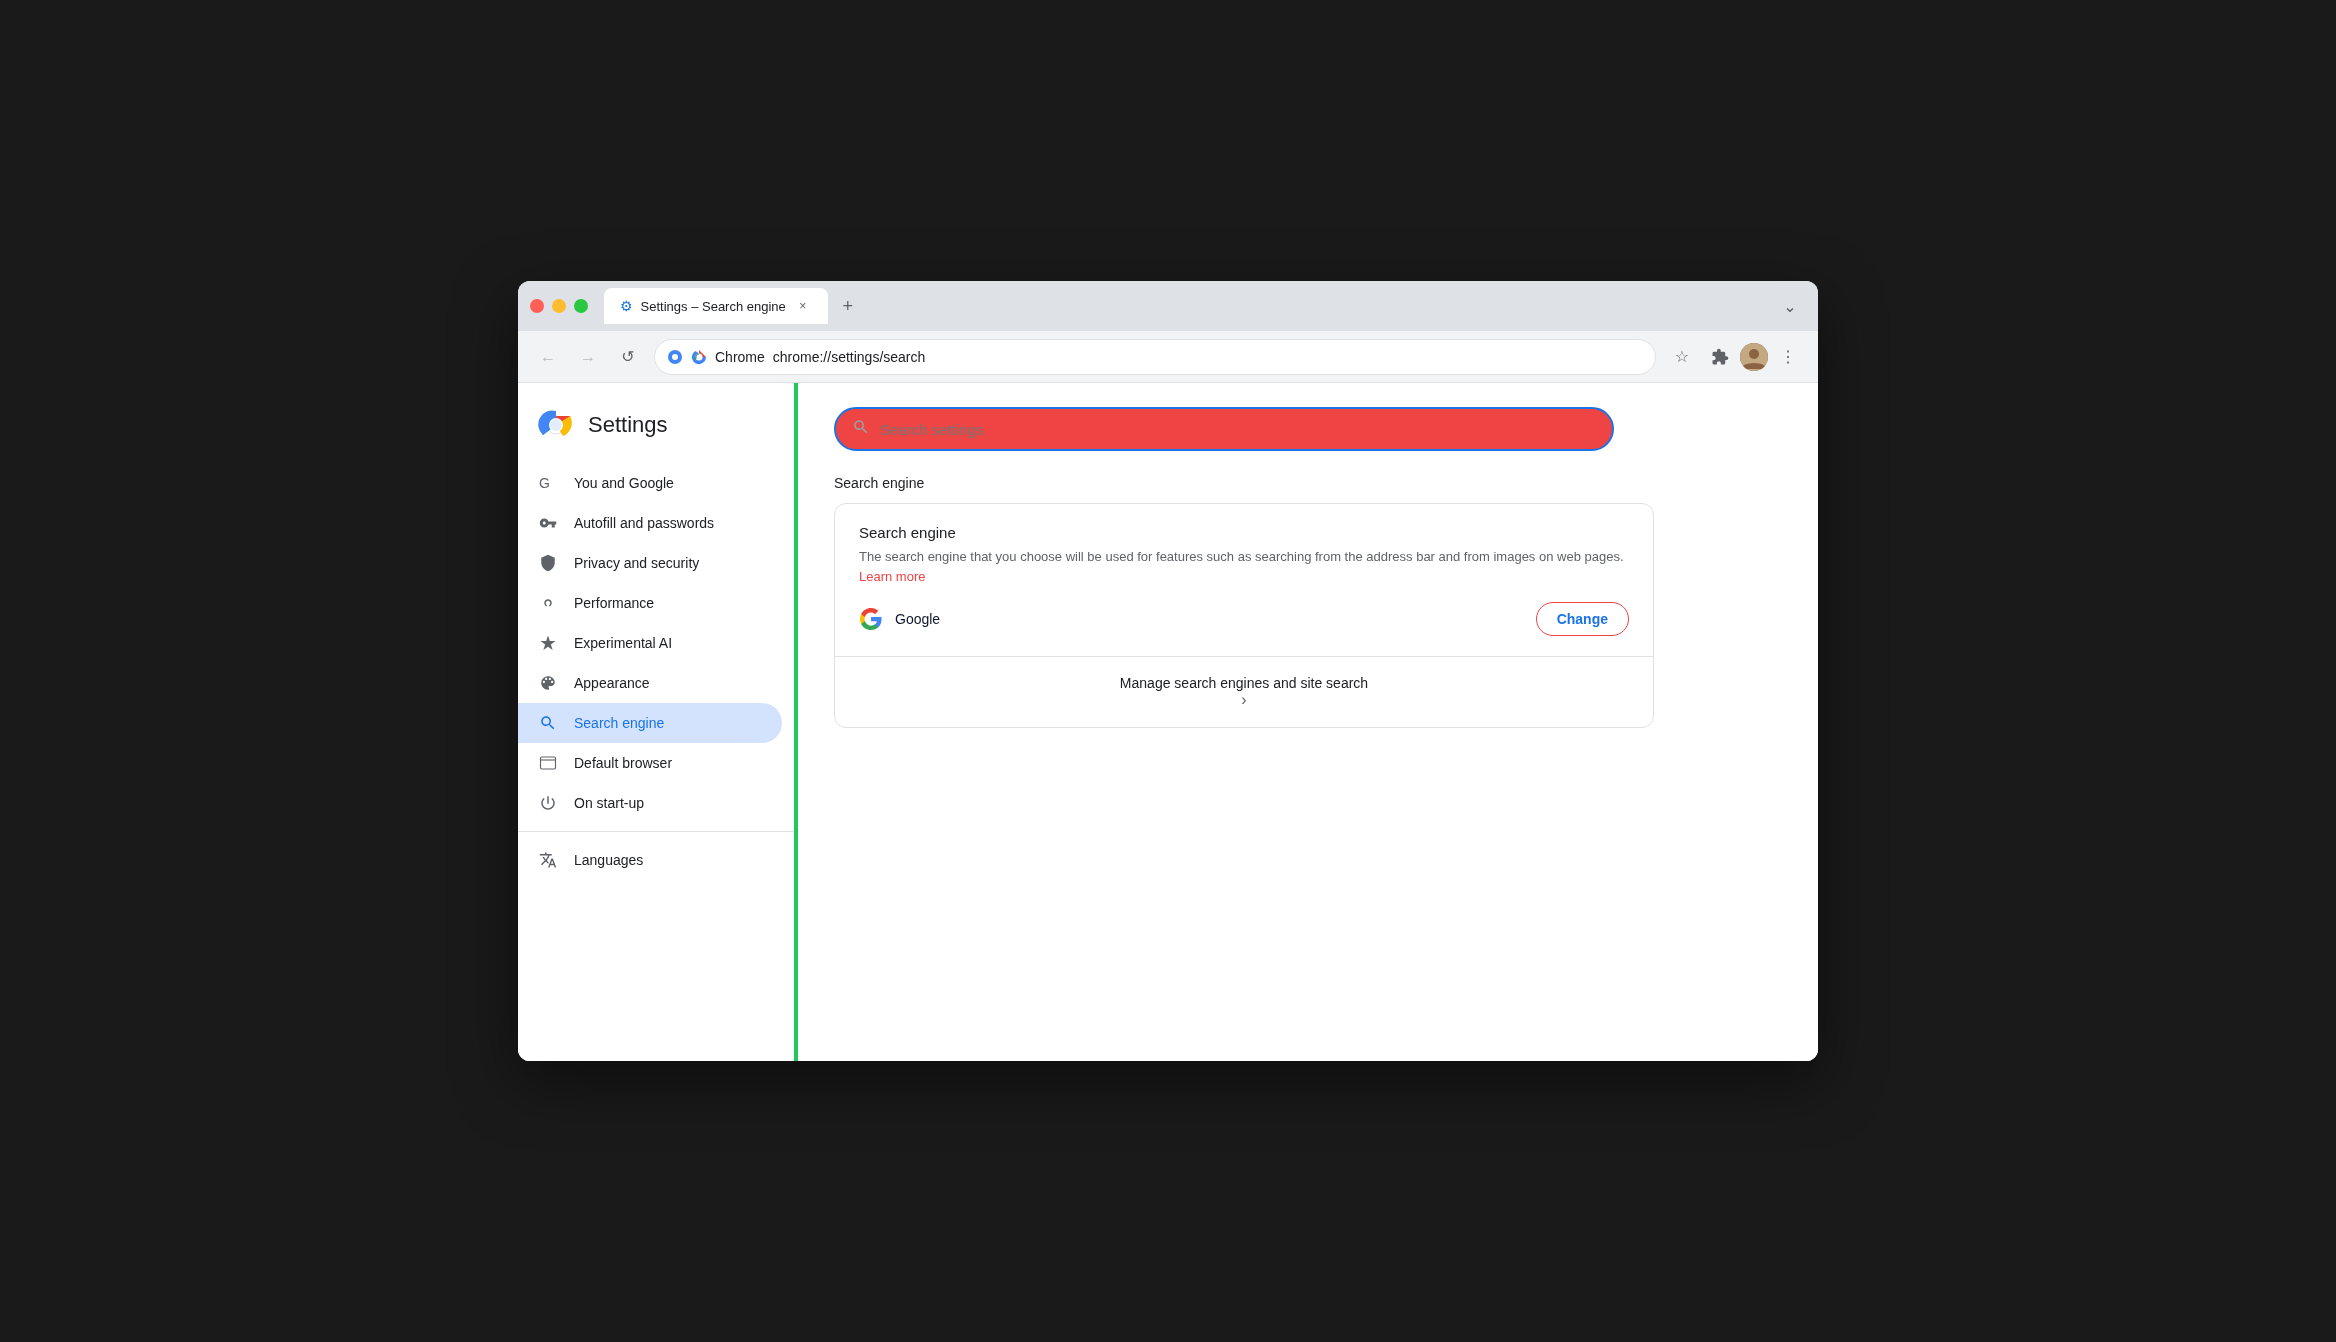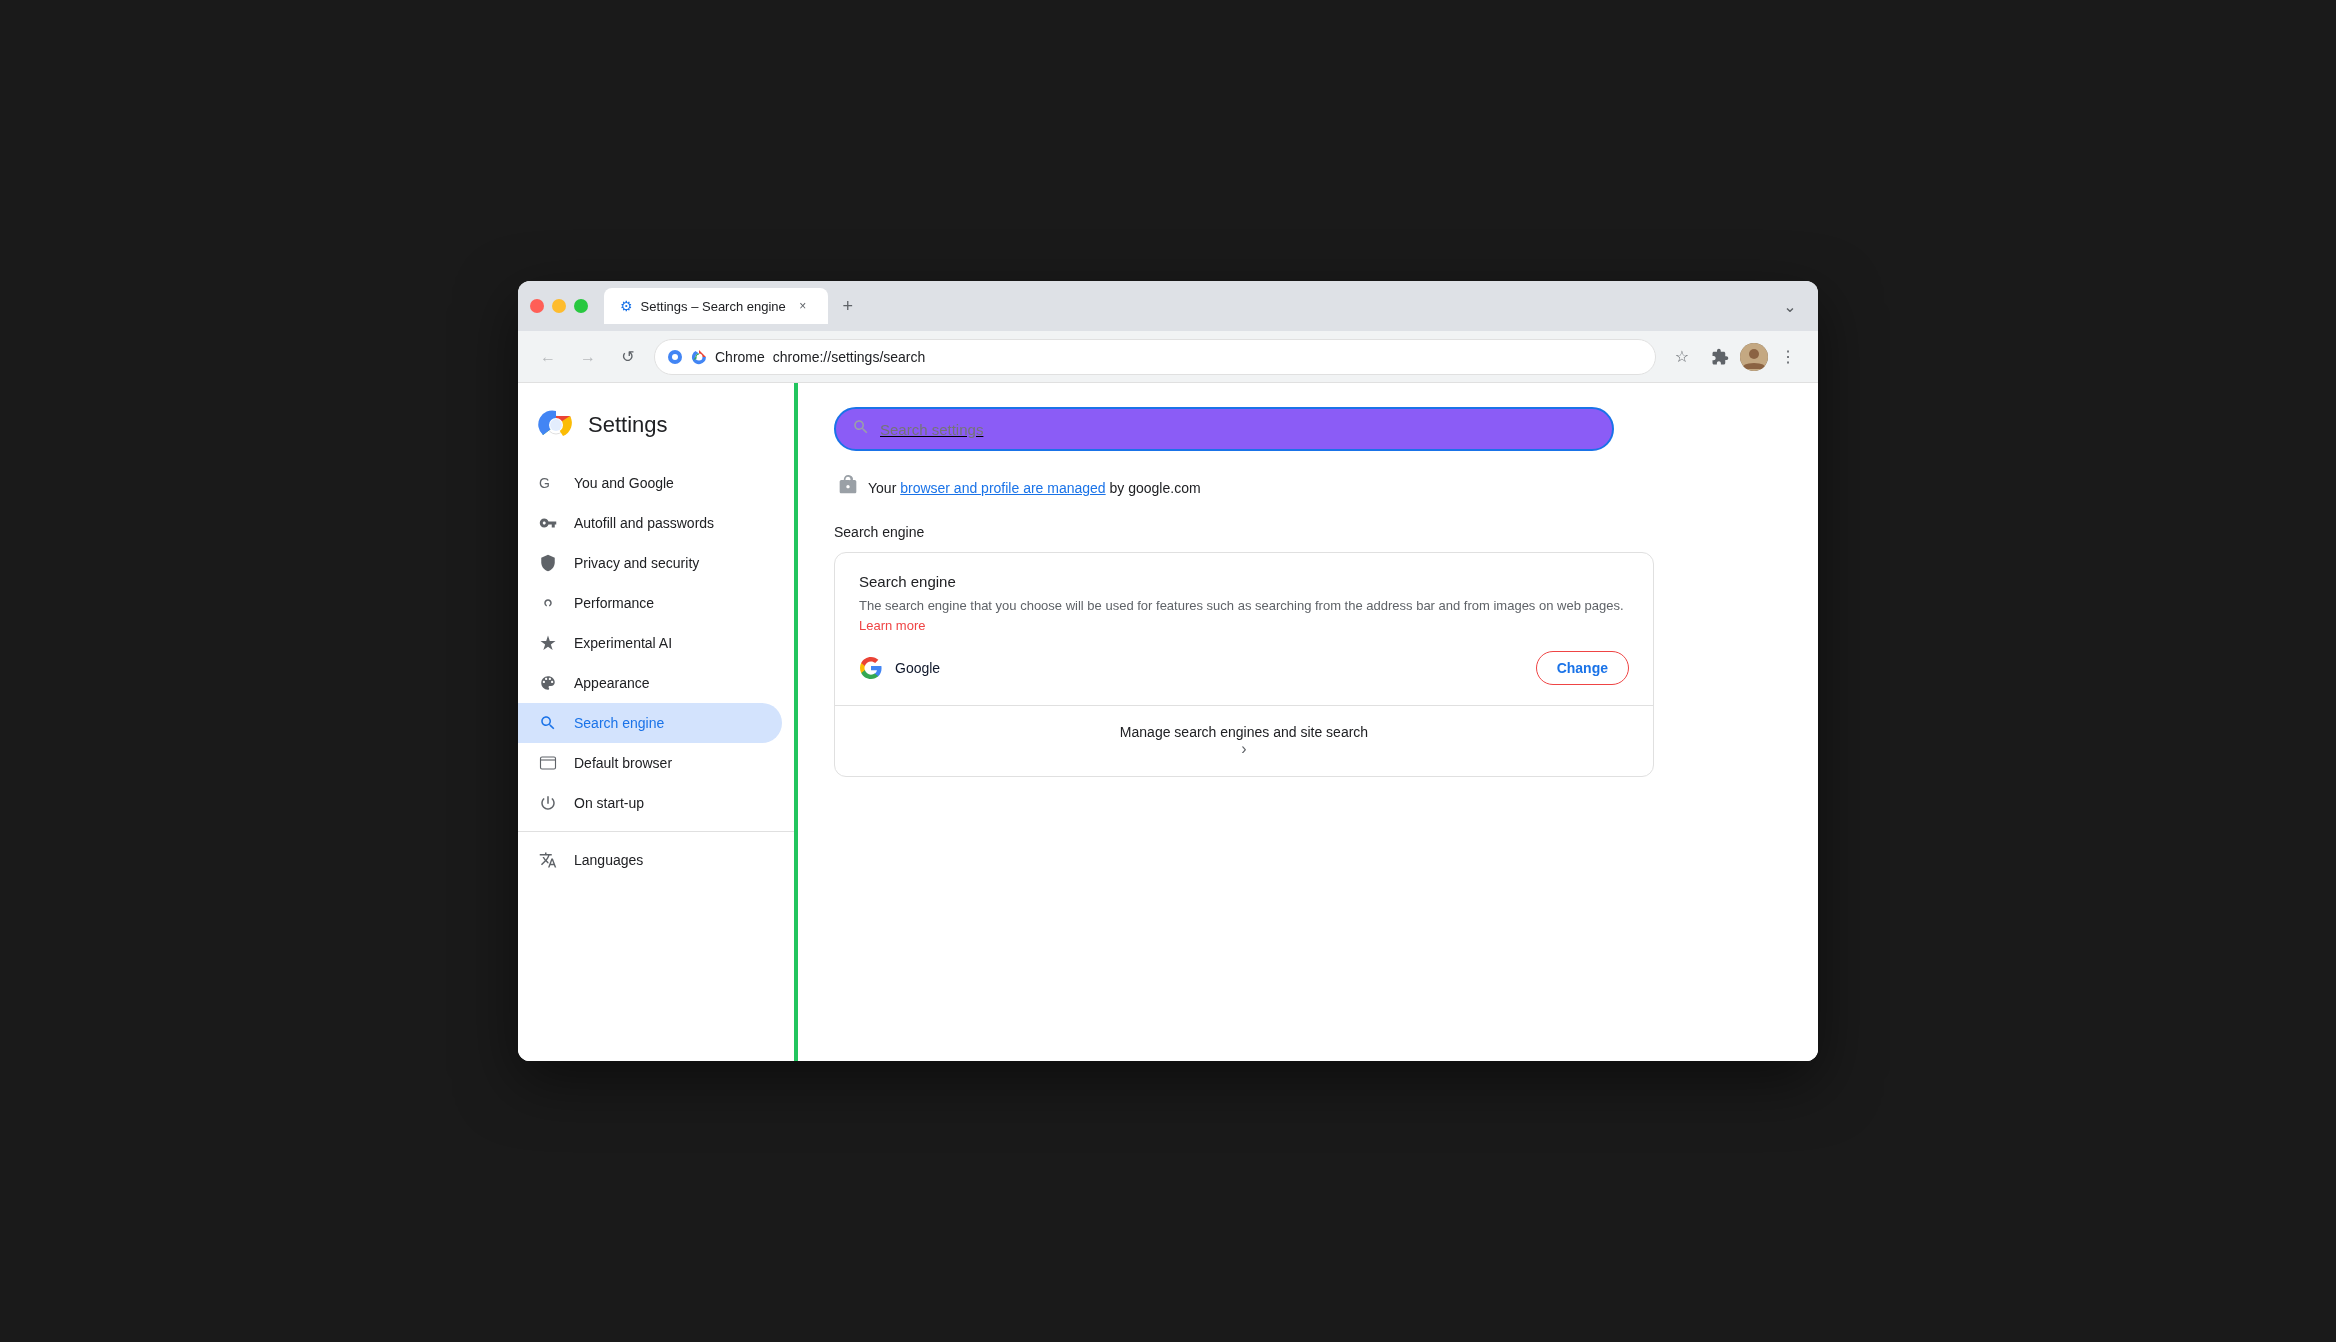--- a/index.html
+++ b/index.html
@@ -271,22 +271,21 @@
     .search-bar {
       width: 100%;
       max-width: 780px;
       height: 44px;
       border-radius: 24px;
       border: 2px solid #1a73e8;
       display: flex;
       align-items: center;
       padding: 0 16px;
       gap: 10px;
-      background: #8b5cf6;
-      text-decoration: underline;
+      background: #ef4444;
     }
 
     .search-icon {
       color: #5f6368;
       font-size: 18px;
       flex-shrink: 0;
     }
 
     .search-input-el {
       flex: 1;
@@ -600,34 +599,20 @@
         <div class="search-bar">
           <span class="search-icon">
             <svg width="18" height="18" viewBox="0 0 24 24">
                 <path d="M15.5 14h-.79l-.28-.27C15.41 12.59 16 11.11 16 9.5 16 5.91 13.09 3 9.5 3S3 5.91 3 9.5 5.91 16 9.5 16c1.61 0 3.09-.59 4.23-1.57l.27.28v.79l5 4.99L20.49 19l-4.99-5zm-6 0C7.01 14 5 11.99 5 9.5S7.01 5 9.5 5 14 7.01 14 9.5 11.99 14 9.5 14z" fill="#9aa0a6"></path>
               </svg>
           </span>
           <input class="search-input-el" type="text" placeholder="Search settings" style="">
         </div>
       </div>
 
-      <div class="managed-banner">
-        <span class="managed-icon">
-          <svg width="20" height="20" viewBox="0 0 24 24">
-              <path d="M20 6h-2.18c.07-.44.18-.88.18-1.36C18 2.54 15.67.33 12.76.03 9.58-.3 7 2.11 7 5.24V6H4c-1.1 0-2 .9-2 2v12c0 1.1.9 2 2 2h16c1.1 0 2-.9 2-2V8c0-1.1-.9-2-2-2zm-8 10c-1.1 0-2-.9-2-2s.9-2 2-2 2 .9 2 2-.9 2-2 2zm2-9.36V6H9v-.76C9 3.4 10.31 2 12 2s3 1.4 3 3.24v.4z" fill="#9aa0a6"></path>
-            </svg>
-        </span>
-        <span>
-          <span>Your</span>
-          <span> </span>
-          <a class="managed-link">browser and profile are managed</a>
-          <span> </span>
-          <span>by google.com</span>
-        </span>
-      </div>
 
       <div class="section-title">Search engine</div>
 
       <div class="card">
 
         <div class="card-section">
           <div class="card-section-title">Search engine</div>
           <div class="card-section-desc">
             <span>The search engine that you choose will be used for features such as searching from the address bar and from images on web pages.</span>
             <span> </span>

